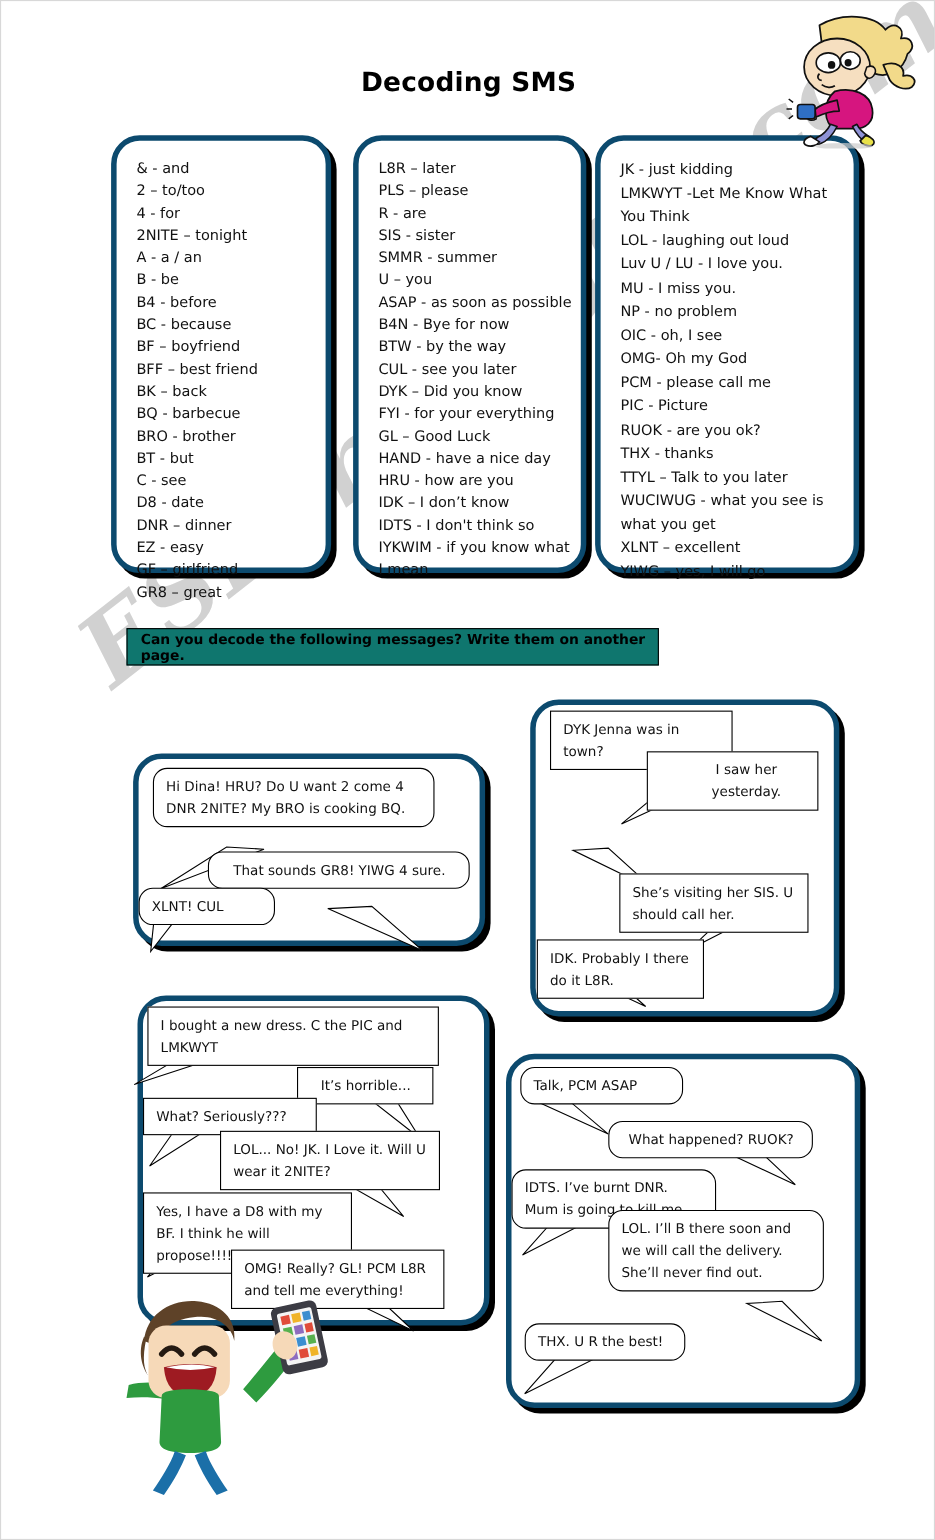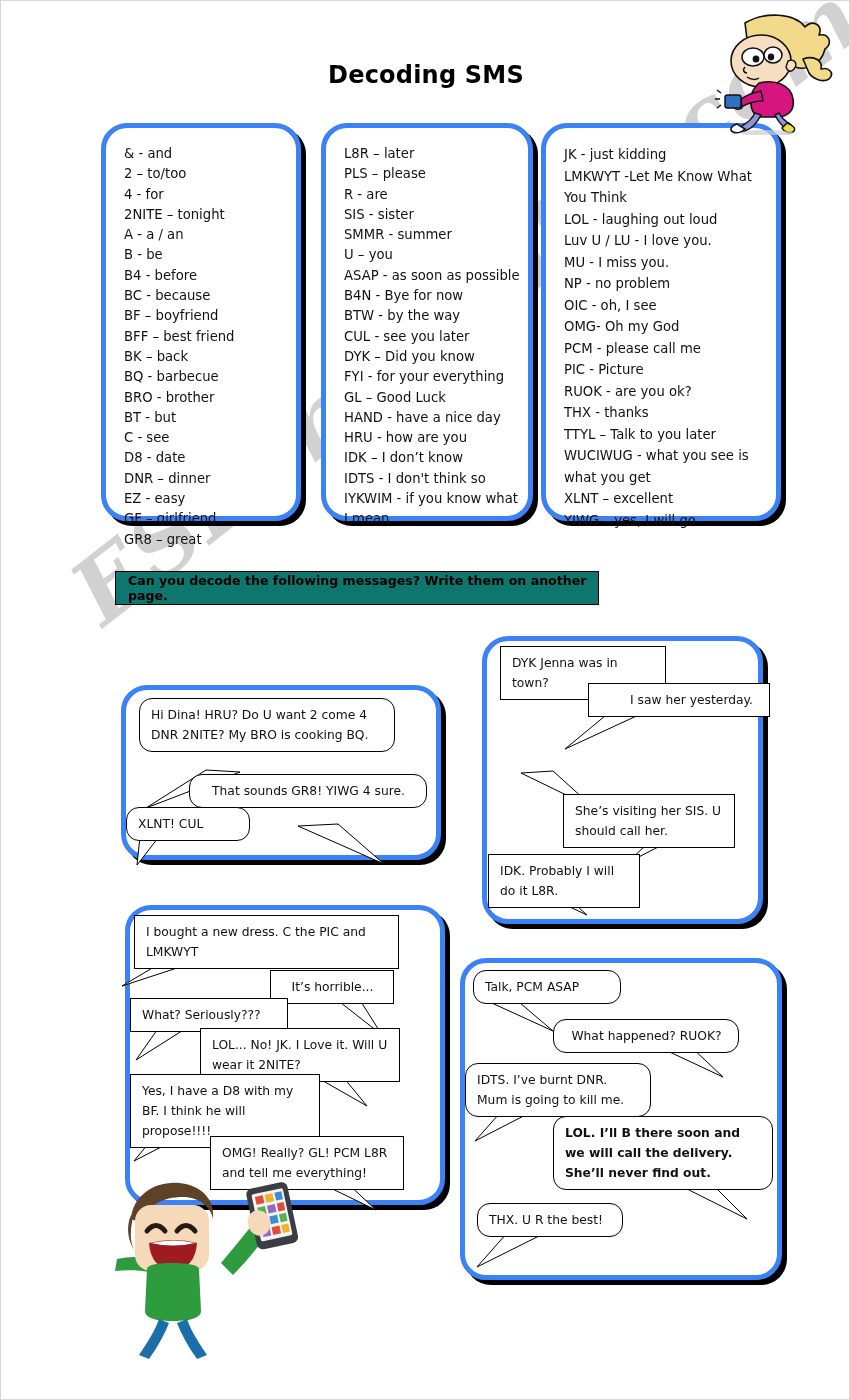--- a/index.html
+++ b/index.html
@@ -54,21 +54,21 @@
     color: #000;
     letter-spacing: .2px;
     z-index: 5;
   }
 
   
   .panel {
     position: absolute;
     box-sizing: border-box;
     background: #ffffff;
-    border: 5px solid #3b82f6;
+    border: 5px solid #0c4a6e;
     border-radius: 26px;
     box-shadow: 5px 5px 0 0 #000000;
     z-index: 4;
   }
 
   
   .glossary {
     padding: 16px 8px 10px 18px;
   }
   .gl-list {
@@ -317,41 +317,41 @@
             <polygon points="86,40 6,4 40,2"></polygon>
           </svg>
       </div>
       <div class="bubble sq" style="left:13px; top:5px; width:166px;">DYK Jenna was in town?</div>
 
       <div class="tail" style="left:72px; top:68px;">
         <svg width="90" height="42">
             <polygon points="6,40 84,4 52,2"></polygon>
           </svg>
       </div>
-      <div class="bubble sq" style="left:101px; top:42px; width:182px; text-align:center;padding-left:35px;">I saw her yesterday.</div>
+      <div class="bubble sq" style="left:101px; top:42px; width:156px; text-align:center;padding-left:35px;">I saw her yesterday.</div>
 
       <div class="tail" style="left:28px; top:128px;">
         <svg width="84" height="42">
             <polygon points="80,40 6,4 38,2"></polygon>
           </svg>
       </div>
 
       <div class="tail" style="left:136px; top:182px;">
         <svg width="80" height="42">
             <polygon points="4,40 74,4 44,2"></polygon>
           </svg>
       </div>
       <div class="bubble sq" style="left:76px; top:153px; width:172px;">She’s visiting her SIS. U should call her.</div>
 
       <div class="tail" style="left:30px; top:240px;">
         <svg width="76" height="38">
             <polygon points="70,34 6,4 34,2"></polygon>
           </svg>
       </div>
-      <div class="bubble sq" style="left:1px; top:213px; width:152px;">IDK. Probably I will do it L8R.</div>
+      <div class="bubble sq" style="left:1px; top:213px; width:152px;">IDK. Probably I there do it L8R.</div>
     </div>
   </div>
 
   <div class="panel" id="conv3">
     <div class="conv-inner">
       <div class="tail" style="left:-8px; top:36px;">
         <svg width="124" height="42">
             <polygon points="0,40 110,4 64,2"></polygon>
           </svg>
       </div>
@@ -376,21 +376,21 @@
             <polygon points="62,36 6,4 34,2"></polygon>
           </svg>
       </div>
       <div class="bubble sq" style="left:70px; top:118px; width:200px;">LOL... No! JK. I Love it. Will U wear it 2NITE?</div>
 
       <div class="tail" style="left:4px; top:215px;">
         <svg width="72" height="40">
             <polygon points="0,36 62,4 28,2"></polygon>
           </svg>
       </div>
-      <div class="bubble sq" style="left:0px; top:164px; width:190px;">Yes, I have a D8 with my BF. I think he will propose!!!!</div>
+      <div class="bubble sq" style="left:0px; top:174px; width:190px;">Yes, I have a D8 with my BF. I think he will propose!!!!</div>
 
       <div class="tail" style="left:182px; top:268px;">
         <svg width="72" height="36">
             <polygon points="64,32 6,4 32,2"></polygon>
           </svg>
       </div>
       <div class="bubble sq" style="left:80px; top:226px; width:194px;">OMG! Really? GL! PCM L8R and tell me everything!</div>
     </div>
   </div>
 
@@ -415,21 +415,21 @@
             <polygon points="0,38 66,4 32,2"></polygon>
           </svg>
       </div>
       <div class="bubble round" style="left:0px; top:100px; width:186px;">IDTS. I’ve burnt DNR. Mum is going to kill me.</div>
 
       <div class="tail" style="left:206px; top:218px;">
         <svg width="84" height="42">
             <polygon points="76,38 8,4 40,2"></polygon>
           </svg>
       </div>
-      <div class="bubble round" style="left:88px; top:153px; width:220px;font-weight:bold;">LOL. I’ll B there soon and we will call the delivery. She’ll never find out.</div>
+      <div class="bubble round" style="left:88px; top:137px; width:196px;">LOL. I’ll B there soon and we will call the delivery. She’ll never find out.</div>
 
       <div class="tail" style="left:12px; top:268px;">
         <svg width="76" height="40">
             <polygon points="0,36 64,4 30,2"></polygon>
           </svg>
       </div>
       <div class="bubble round" style="left:12px; top:240px; width:146px;">THX. U R the best!</div>
     </div>
   </div>
 

